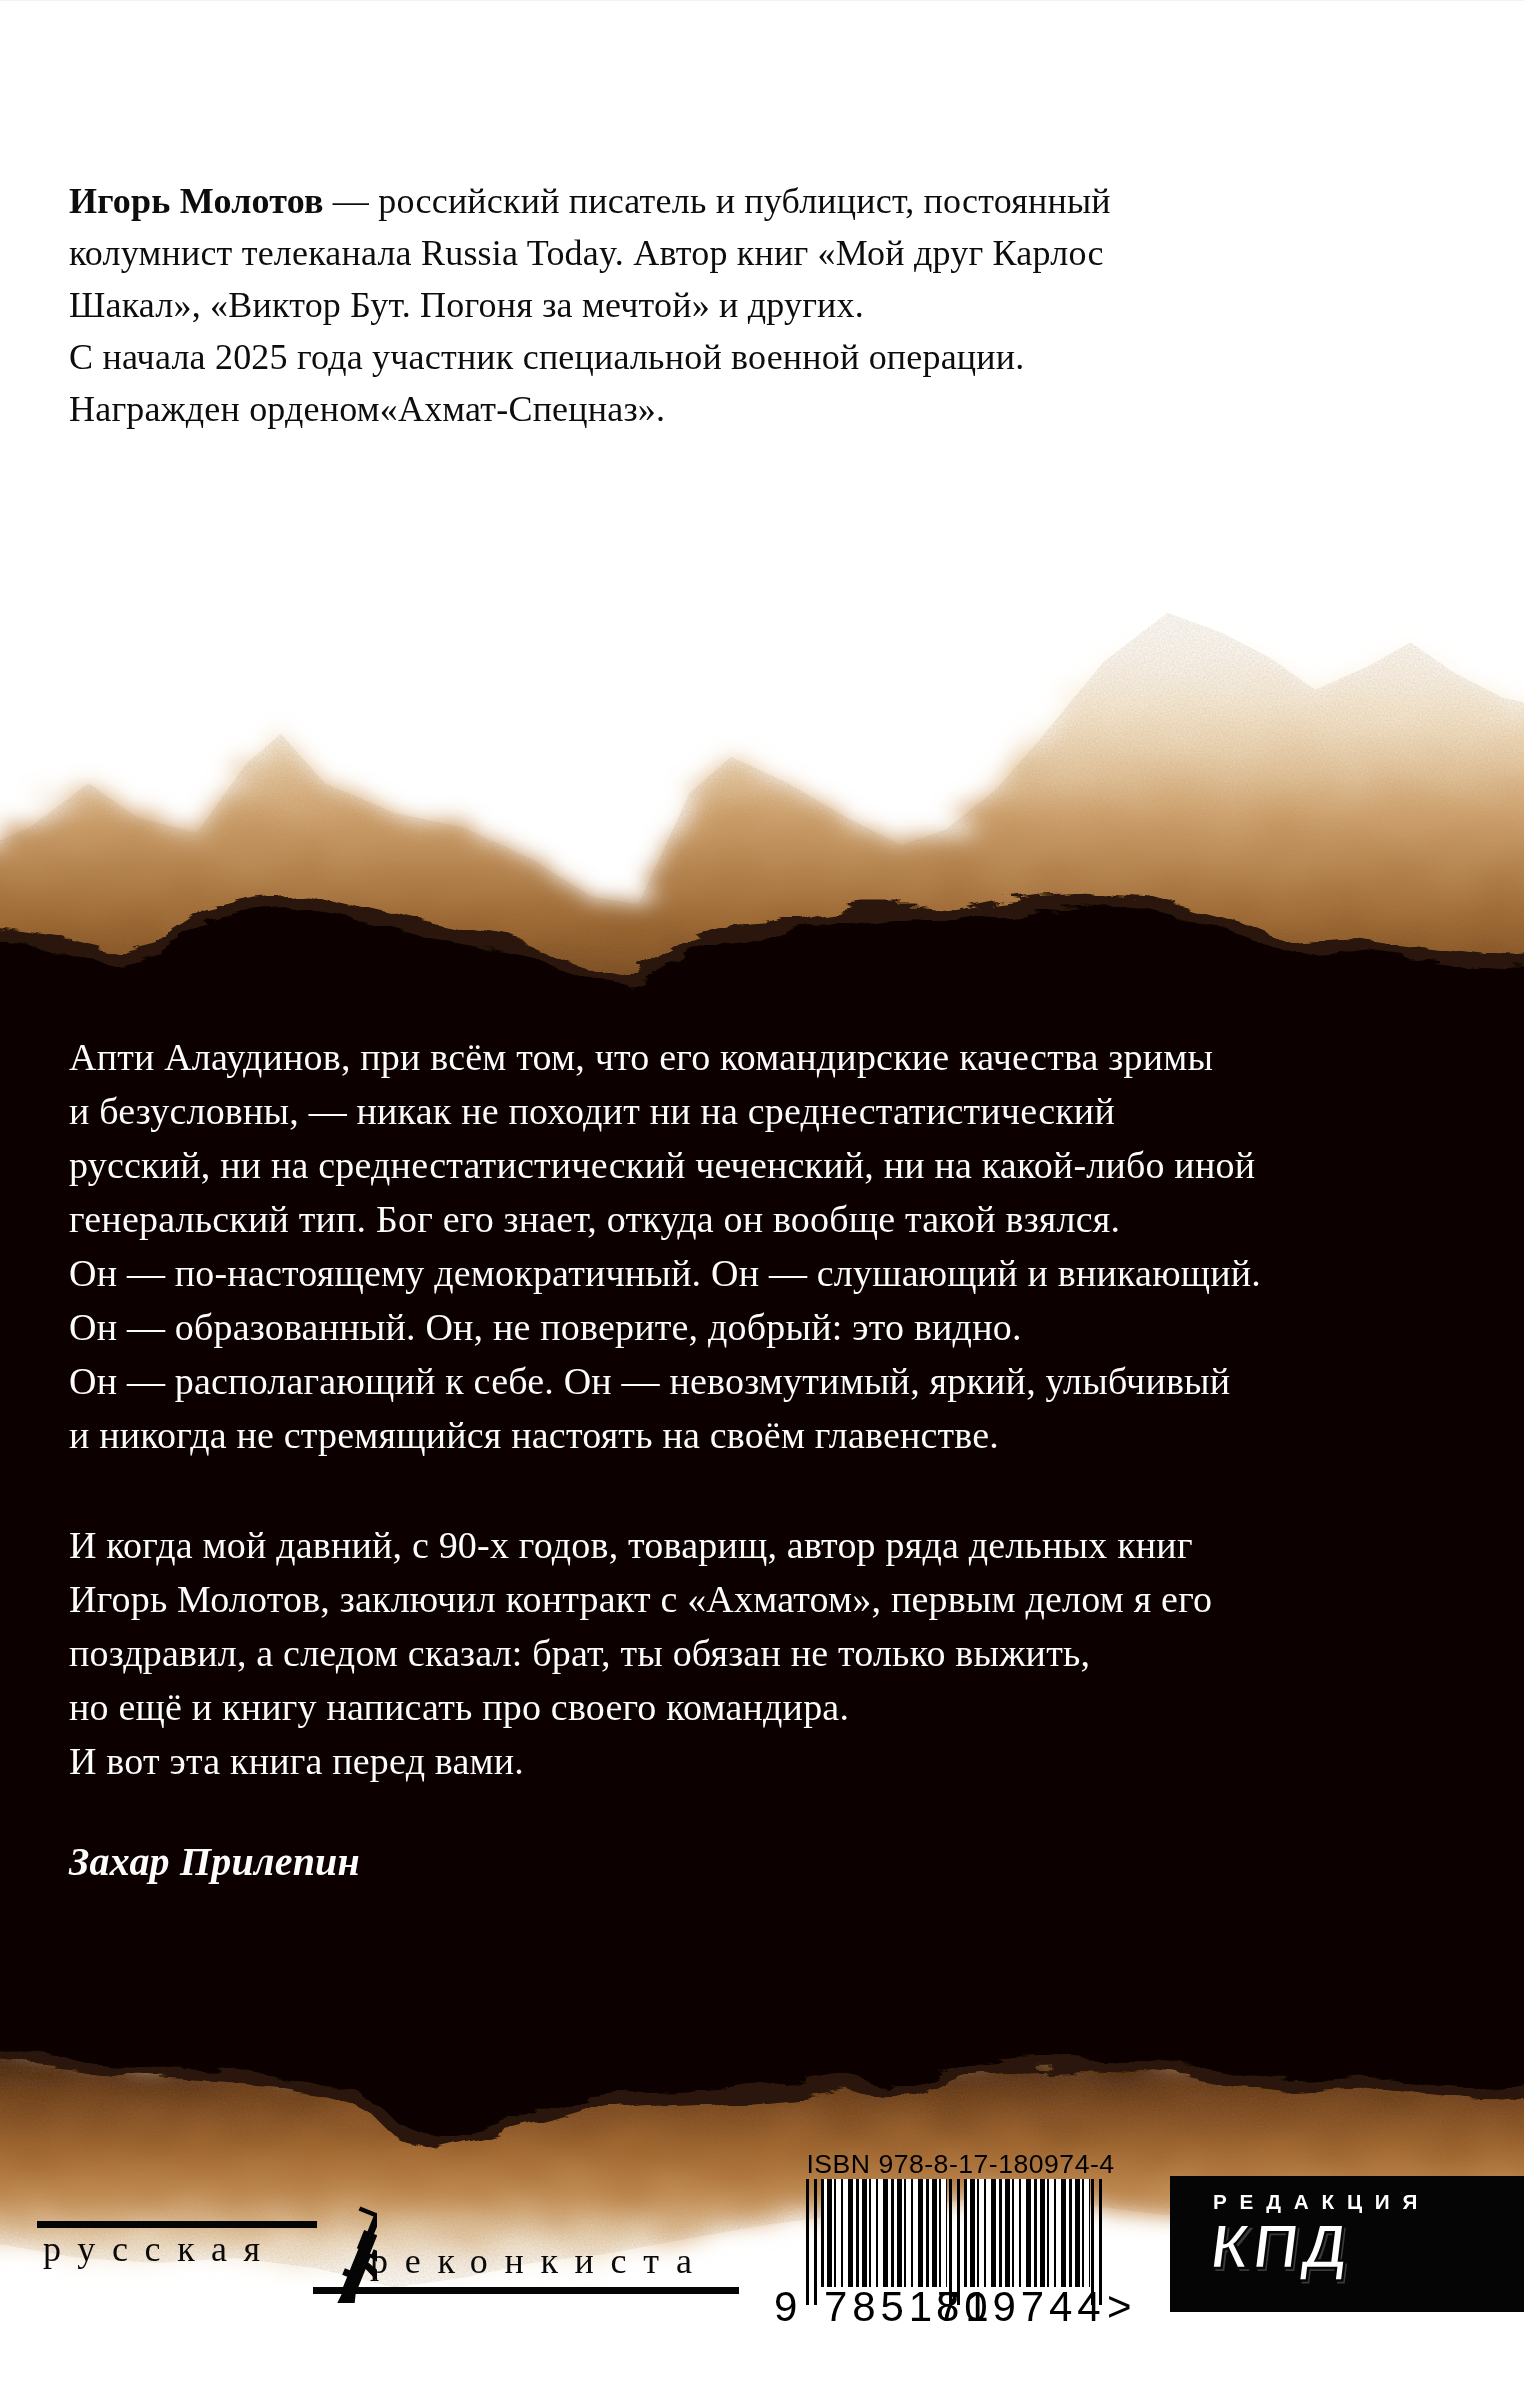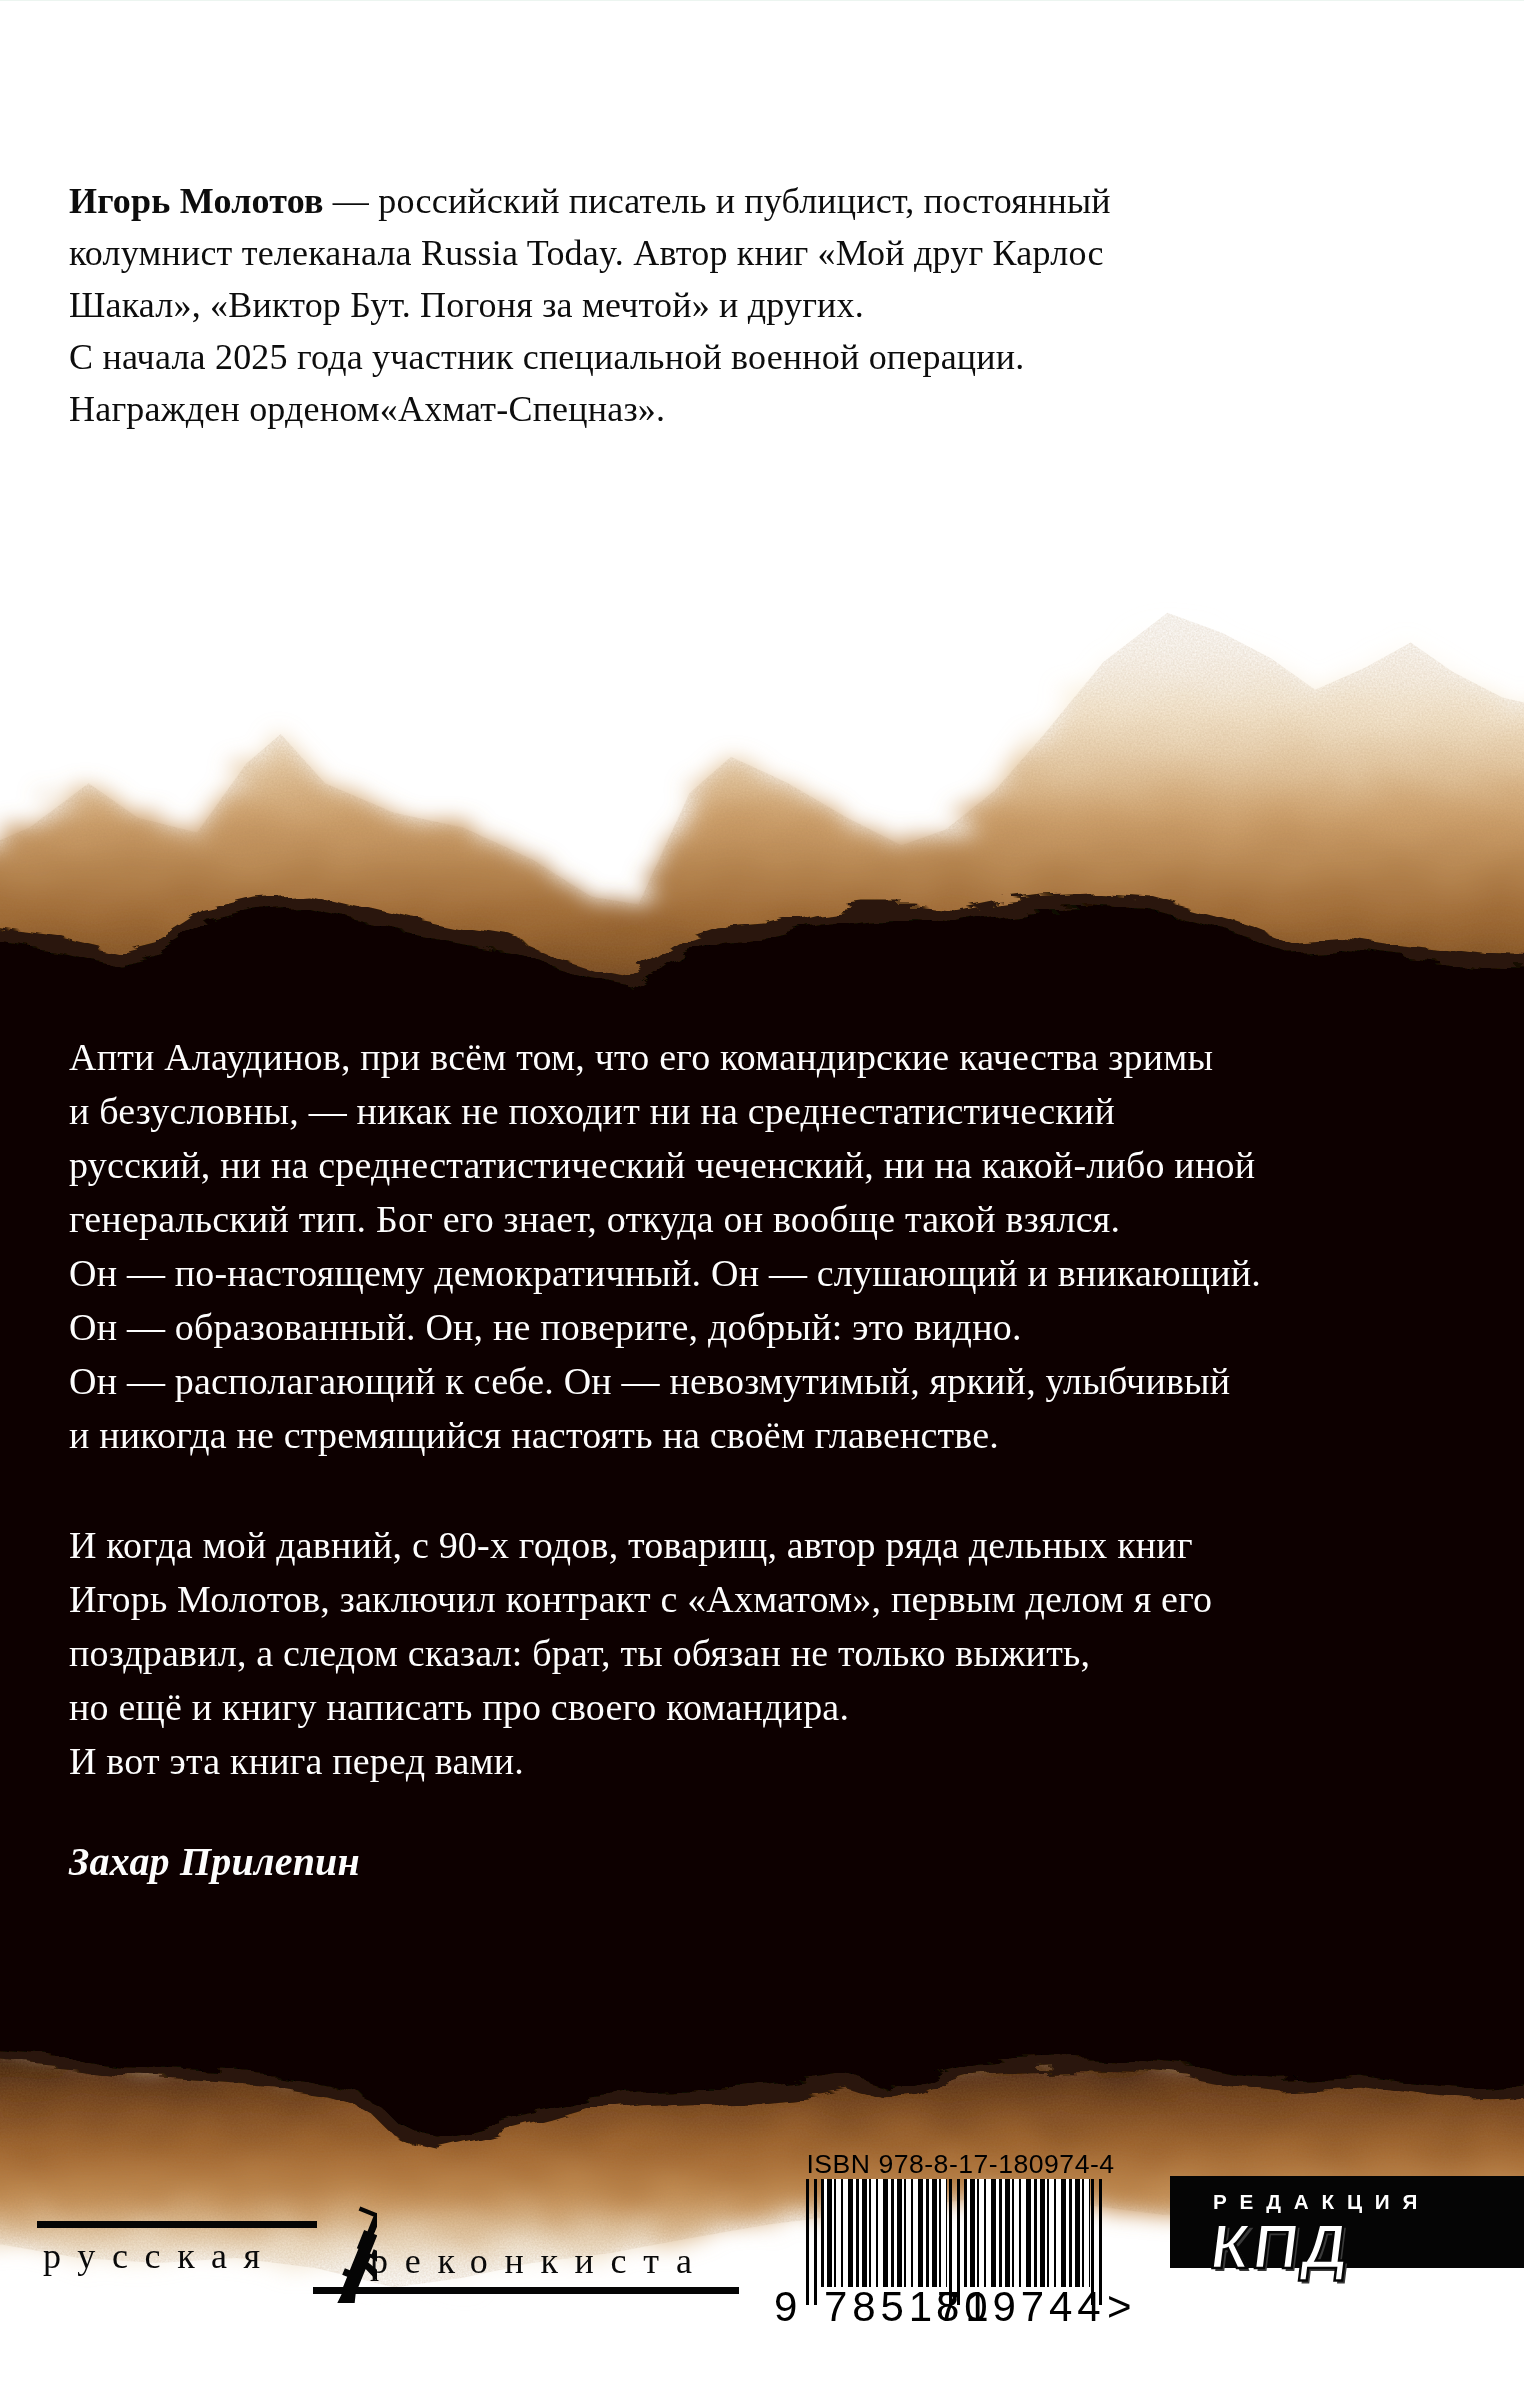--- a/index.html
+++ b/index.html
@@ -29,21 +29,21 @@
   
   .isbn{left:783px;top:2149px;width:355px;text-align:center;
         font-family:"Liberation Sans", sans-serif;font-size:26.6px;letter-spacing:0.5px;color:#000;}
   .bars-half{position:absolute;top:2179px;height:108px;z-index:2;
         background:repeating-linear-gradient(90deg,#000 0 3px,#fff 3px 5.9px,#000 5.9px 10.8px,#fff 10.8px 12.8px,#000 12.8px 14.8px,#fff 14.8px 19.7px,#000 19.7px 21.7px,#fff 21.7px 26.6px,#000 26.6px 32.5px,#fff 32.5px 35px);}
   .guard{position:absolute;top:2179px;width:3px;height:126px;background:#000;z-index:2;}
   .bc-digit{position:absolute;z-index:2;font-family:"Liberation Sans", sans-serif;
         font-size:42px;letter-spacing:4.9px;color:#000;top:2283px;}
 
   
-  .kpd-box{left:1170px;top:2176px;width:355px;height:92px;background:#050505;z-index:2;}
+  .kpd-box{left:1170px;top:2176px;width:355px;height:136px;background:#050505;z-index:2;}
   .kpd-top{margin:13.8px 0 0 43px;color:#fff;font-family:"Liberation Sans", sans-serif;
         font-weight:bold;font-size:20.7px;letter-spacing:12.8px;}
   .kpd-logo{margin:0 0 0 37px;color:#fff;font-family:"Liberation Sans", sans-serif;
         font-weight:900;font-size:63px;line-height:65px;letter-spacing:3.9px;
         transform:skewX(-7deg);transform-origin:left bottom;
         -webkit-text-stroke:2.5px #050505;text-shadow:3px 3px 0 #3a3a3a;}
 </style>
 </head>
 <body>
 
@@ -103,21 +103,21 @@
     <div>колумнист телеканала Russia Today. Автор книг «Мой друг Карлос<br>Шакал», «Виктор Бут. Погоня за мечтой» и других.<br>С начала 2025 года участник специальной военной операции.<br>Награжден орденом«Ахмат-Спецназ».</div>
   </div>
 
   <div class="layer quote nowrap">
     <div>Апти Алаудинов, при всём том, что его командирские качества зримы<br>и безусловны, — никак не походит ни на среднестатистический<br>русский, ни на среднестатистический чеченский, ни на какой-либо иной<br>генеральский тип. Бог его знает, откуда он вообще такой взялся.<br>Он — по-настоящему демократичный. Он — слушающий и вникающий.<br>Он — образованный. Он, не поверите, добрый: это видно.<br>Он — располагающий к себе. Он — невозмутимый, яркий, улыбчивый<br>и никогда не стремящийся настоять на своём главенстве.</div>
     <div class="para2">И когда мой давний, с 90-х годов, товарищ, автор ряда дельных книг<br>Игорь Молотов, заключил контракт с «Ахматом», первым делом я его<br>поздравил, а следом сказал: брат, ты обязан не только выжить,<br>но ещё и книгу написать про своего командира.<br>И вот эта книга перед вами.</div>
     <div class="sig">Захар Прилепин</div>
   </div>
 
   <div class="series-line" style="left:37px;top:2221px;width:280px;"></div>
-  <div class="series-word" style="left:43px;top:2228px;letter-spacing:16.7px;margin-top:7px;">русская</div>
+  <div class="series-word" style="left:43px;top:2228px;letter-spacing:16.7px;">русская</div>
   <svg class="rifle" style="left:286px;top:2163px;" width="91" height="140" viewBox="0 0 92 142">
     <g transform="translate(12,138) rotate(-68) scale(0.9)" fill="#050505">
       <path d="M2 42 L30 44 L30 58 L2 66 Z
                M30 42 L78 42 78 58 30 58 Z
                M44 36 L52 36 52 42 44 42 Z
                M60 58 L68 58 60 82 50 80 Z
                M74 58 C72 76 62 90 46 98 L56 106 C74 94 84 78 84 58 Z
                M78 40 L100 40 100 56 78 56 Z
                M100 44 L118 44 118 52 100 52 Z
                M118 26 L123 26 123 52 118 52 Z

